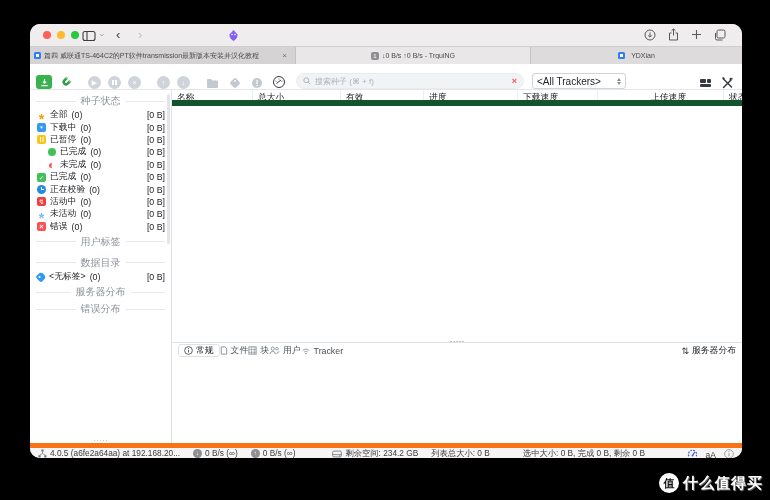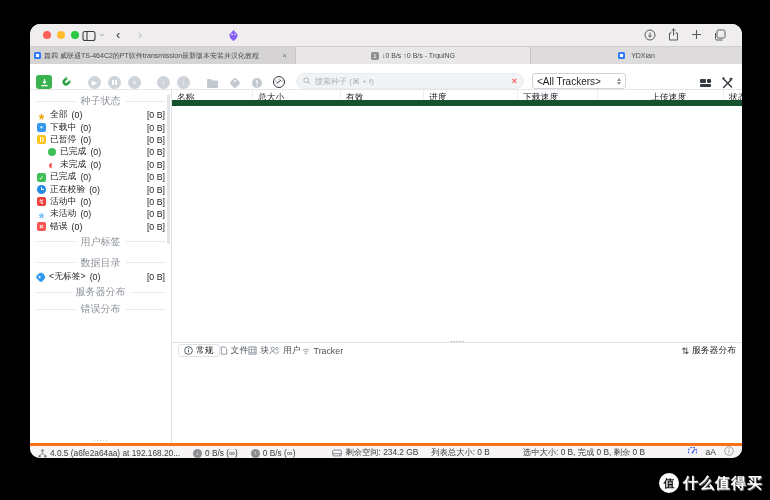--- a/index.html
+++ b/index.html
@@ -115,21 +115,21 @@
   .dtabs-wrap .drag-dots { position:absolute; left:50%; top:-4px; transform:translateX(-50%); }
   .dtabs { height:15px; display:flex; align-items:center; padding:0 6px; }
   .dtab { display:flex; align-items:center; gap:3px; font-size:8.8px; color:#495057; }
   .dtab.active { border:1px solid #dee2e6; border-radius:3px; padding:0 5px; height:13px; background:#fff; color:#212529; }
   .dtab svg { display:block; }
   .dstats { margin-left:auto; display:flex; align-items:center; gap:3px; font-size:8.8px; color:#212529; }
   .dstats .glyph { font-size:9px; color:#343a40; }
   .dbody { height:85px; background:#fff; flex:none; }
 
   
-  .statusbar { height:15px; background:#f6f4f5; border-top:3px solid #f97316; display:flex; align-items:flex-end;
+  .statusbar { height:15px; background:#f6f4f5; border-top:5px solid #f97316; display:flex; align-items:flex-start;
     padding:0 8px; gap:13px; font-size:8.3px; color:#3a3a3c; flex:none; white-space:nowrap; }
   .sb-item { display:flex; align-items:center; gap:3px; }
   .sb-circ { width:9px; height:9px; border-radius:50%; background:#8e8e93; color:#fff; font-size:6px;
     display:inline-flex; align-items:center; justify-content:center; }
   .sb-right { margin-left:auto; display:flex; align-items:center; gap:8px; }
   .sb-aa { font-size:8.5px; color:#3a3a3c; }
 
   
   .watermark { position:absolute; right:7px; bottom:7px; display:flex; align-items:center; gap:4px; }
   .wm-logo { width:20px; height:20px; border-radius:50%; background:#fff; color:#111;

